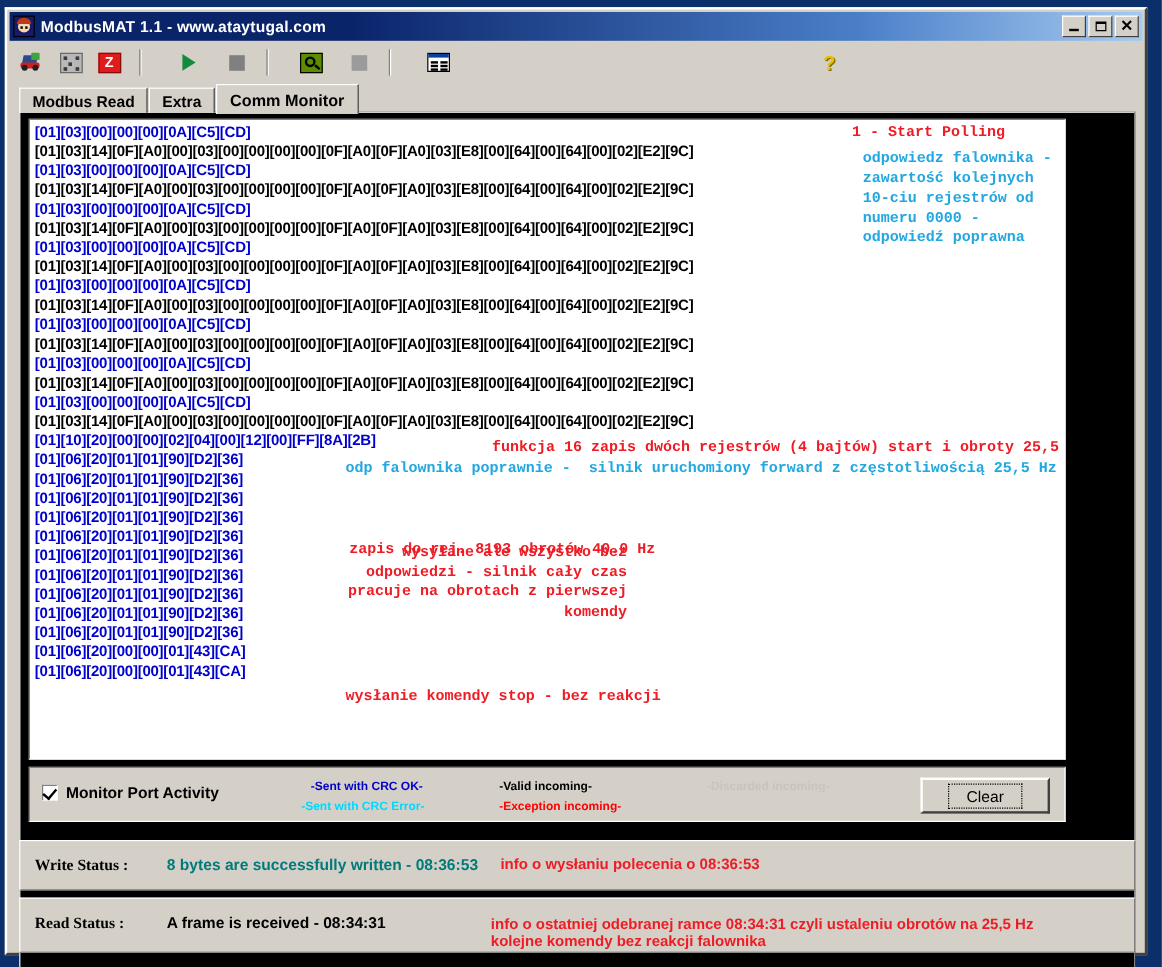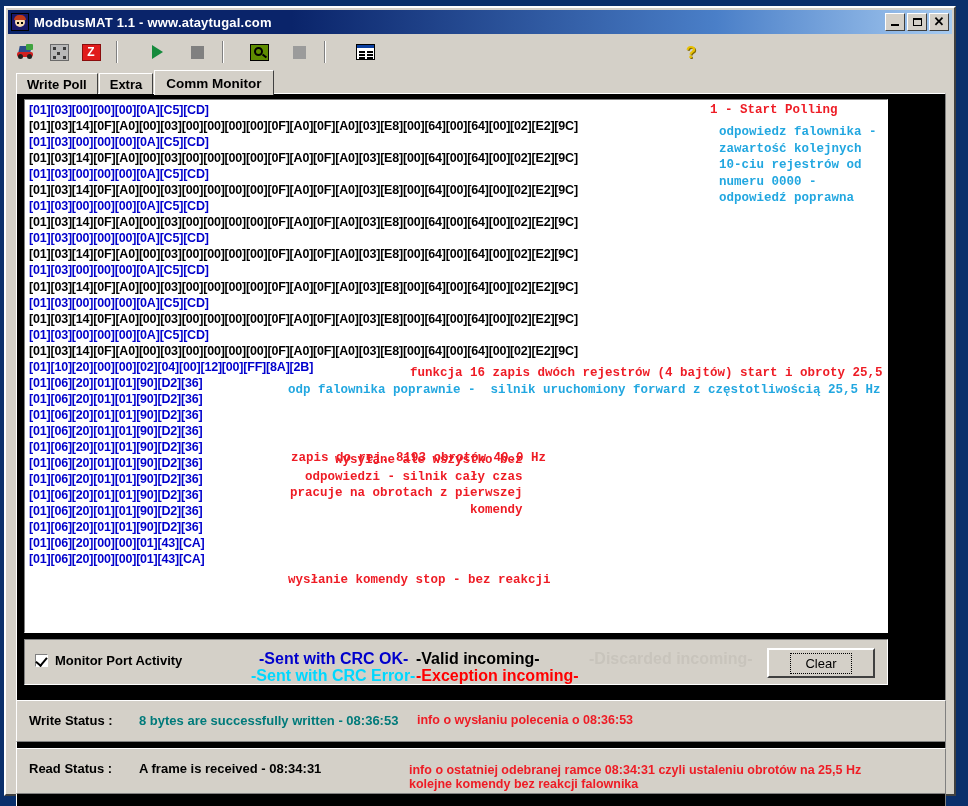--- a/index.html
+++ b/index.html
@@ -246,21 +246,21 @@
   }
   .checkbox .tick {
     position: absolute; left: 2px; top: 0px;
     width: 5px; height: 9px;
     border-right: 2px solid #000; border-bottom: 2px solid #000;
     transform: rotate(40deg);
   }
   #chk-label { font-size: 13px; font-weight: bold; color: #000; }
 
   .leg {
-    position: absolute; font-size: 16px; font-weight: bold;
+    position: absolute; font-size: 10px; font-weight: bold;
     white-space: nowrap;
   }
   .leg-blue { color: #0000cc; }
   .leg-cyan { color: #00d8ff; }
   .leg-black { color: #000000; }
   .leg-red { color: #ff0000; }
   .leg-grey { color: #c8c4bc; }
 
   #clear-btn {
     position: absolute; right: 12px; top: 8px;
@@ -284,21 +284,21 @@
     border-top: 1.5px solid #ffffff;
     border-left: 1.5px solid #ffffff;
     border-right: 1.5px solid #808080;
     border-bottom: 1.5px solid #808080;
     box-sizing: border-box;
   }
   #write-panel { top: 692px; height: 42px; }
   #read-panel  { top: 740px; height: 46px; }
   .st-label {
     position: absolute; left: 12px; top: 12px;
-    font-size: 13px; font-weight: bold; color: #000;
+    font-size: 13px; font-weight: bold; color: #000; font-family: Liberation Serif, serif;
   }
   .st-value {
     position: absolute; left: 122px; top: 12px;
     font-size: 13px; font-weight: bold;
   }
   .st-write-val { color: #007a7a; }
   .st-read-val { color: #000000; }
   .st-note {
     position: absolute;
     font-size: 12.5px; font-weight: bold; color: #ee1c25;
@@ -382,21 +382,21 @@
           <div class="ln" style="top:12px;left:10px;width:6px"></div>
       </div>
     </div>
     <div class="tool" style="margin-left:300px">
       <span class="ic-help">?</span>
     </div>
   </div>
 
   <div id="tabstrip">
     <div class="tab">
-        <span>Write Poll</span>
+        <span>Modbus Read</span>
       </div>
     <div class="tab">
         <span>Extra</span>
       </div>
     <div class="tab active">
         <span>Comm Monitor</span>
       </div>
   </div>
 
   <div id="tabpage">

